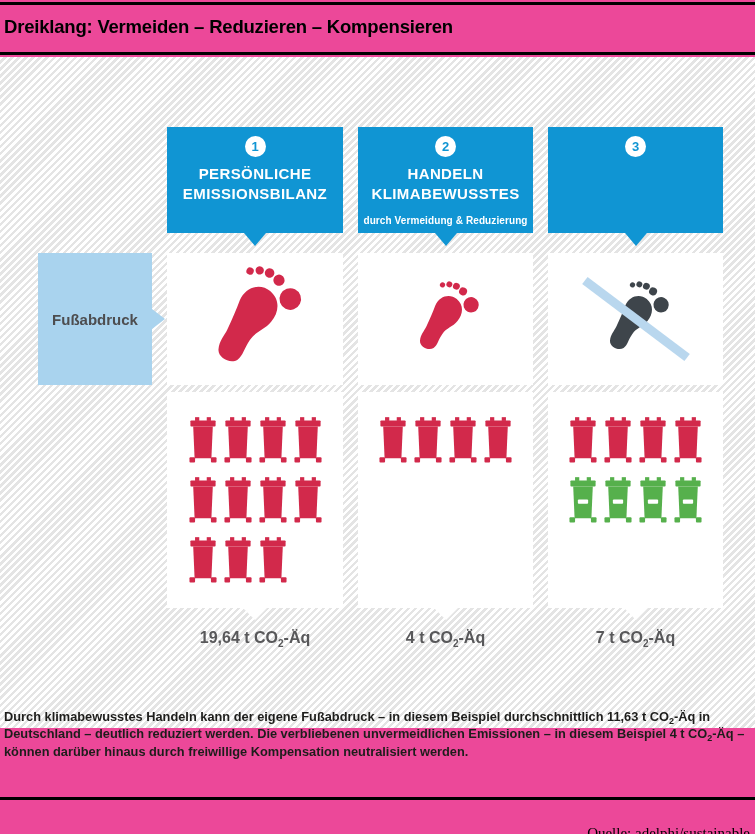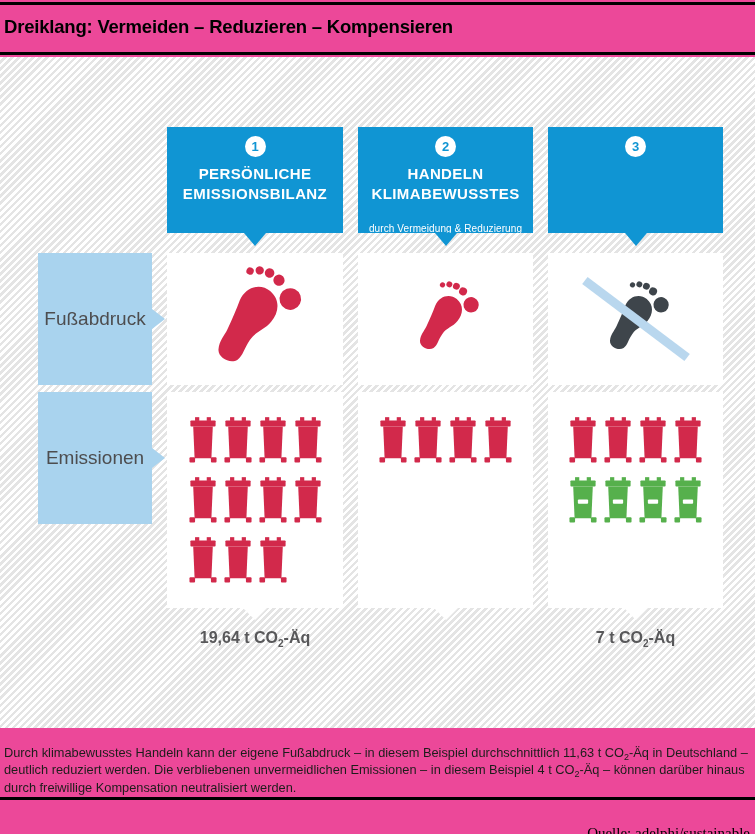--- a/index.html
+++ b/index.html
@@ -21,28 +21,28 @@
   .c3{left:548px;width:175px;}
 
   
   .header{position:absolute;top:70px;height:106px;background:#1095d3;color:#fff;
           text-align:center;box-sizing:border-box;padding-top:9px;}
   .header::after{content:"";position:absolute;top:100%;left:50%;margin-left:-11px;
                  border:11px solid transparent;border-bottom:0;border-top:13px solid #1095d3;}
   .num{width:21px;height:21px;border-radius:50%;background:#fff;color:#1095d3;
        font-size:13px;font-weight:bold;line-height:21px;margin:0 auto 7px;}
   .hline{font-size:15px;font-weight:bold;letter-spacing:0.4px;line-height:1.3;}
-  .hsub{font-size:10px;font-weight:normal;margin-top:20px;letter-spacing:0.1px;}
+  .hsub{font-size:10px;font-weight:bold;margin-top:12px;letter-spacing:0.1px;}
 
   
   .rowlabel{position:absolute;left:38px;width:114px;height:132px;background:#a9d3ee;}
   .rowlabel::after{content:"";position:absolute;left:100%;top:50%;margin-top:-10px;
                    border:10px solid transparent;border-right:0;border-left:13px solid #a9d3ee;}
   .rowlabel span{display:flex;align-items:center;justify-content:center;height:100%;
-                 color:#4d4d4f;font-weight:normal;font-size:19px;}
+                 color:#4d4d4f;font-weight:bold;font-size:15px;}
   .rl-foot{top:196px;}
   .rl-emis{top:335px;}
 
   
   .cell{position:absolute;background:#fff;}
   .foot-cell{top:196px;height:132px;display:flex;align-items:center;justify-content:center;}
   .bins-cell{top:335px;height:216px;box-sizing:border-box;padding-top:25px;}
   .bins-cell::after{content:"";position:absolute;top:100%;left:50%;margin-left:-12px;
                     border:12px solid transparent;border-bottom:0;border-top:12px solid #fff;}
 
@@ -54,21 +54,21 @@
   .crossed{position:relative;width:86px;height:80px;display:flex;align-items:center;justify-content:center;}
   .strike{position:absolute;left:50%;top:50%;width:128px;height:9px;background:#b9d7ee;
           transform:translate(-50%,-50%) rotate(37deg);}
 
   
   .co2{position:absolute;top:572px;text-align:center;font-weight:bold;font-size:16px;
        color:#58585a;white-space:nowrap;}
   .co2 .sub{font-size:10px;position:relative;top:4px;}
 
   
-  .caption{position:absolute;left:4px;top:744px;width:748px;font-size:12.8px;font-weight:normal;
+  .caption{position:absolute;left:4px;top:708px;width:748px;font-size:12.8px;font-weight:bold;
            color:#1d1d1b;line-height:1.36;}
   .caption .sub{font-size:9px;position:relative;top:3px;}
   .source{position:absolute;right:5px;top:805px;font-family:"Liberation Serif",serif;
           font-size:15px;color:#000;margin-top:20px;}
 </style>
 </head>
 <body>
 
 <div class="page">
 
@@ -88,23 +88,20 @@
       <div class="hline">HANDELN</div>
       <div class="hline">KLIMABEWUSSTES</div>
       <div class="hsub">durch Vermeidung &amp; Reduzierung</div>
     </div>
     <div class="header c3">
       <div class="num">3</div>
     </div>
 
     <div class="rowlabel rl-foot">
       <span>Fußabdruck</span>
-    </div>
-    <div class="rowlabel rl-emis">
-      <span>Emissionen</span>
     </div>
 
     <div class="cell foot-cell c1">
       <svg width="100" height="104" viewBox="0 0 100 130">
         <g fill="#d2294b" transform="rotate(26 50 62)">
           <path d="M24 52 C23 33 38 21 53 25 C69 29 75 44 71 59 C68 72 59 78 57 91 C55 104 58 112 54 120 C49 129 31 129 27 119 C23 109 26 100 26 92 C26 77 25 64 24 52 Z"></path>
           <circle cx="80" cy="23" r="13.5"></circle>
           <circle cx="57" cy="8" r="7"></circle>
           <circle cx="42.5" cy="5" r="6"></circle>
           <circle cx="30" cy="7.5" r="5.2"></circle>
@@ -349,20 +346,23 @@
                 <rect x="47" y="86" width="12" height="11" rx="2" fill="#56b04c"></rect>
                 <rect x="19" y="48" width="22" height="9" rx="2" fill="#fff"></rect>
               </svg></div>
           </div>
         </div>
     </div>
 
     <div class="co2 c1">
       <span>19,64 t CO</span><span class="sub">2</span><span>-Äq</span>
     </div>
+    <div class="co2 c2">
+      <span>4 t CO</span><span class="sub">2</span><span>-Äq</span>
+    </div>
     <div class="co2 c3">
       <span>7 t CO</span><span class="sub">2</span><span>-Äq</span>
     </div>
 
   </div>
 
   <div class="caption">Durch klimabewusstes Handeln kann der eigene Fußabdruck – in diesem Beispiel durchschnittlich 11,63 t CO<span class="sub">2</span>-Äq in Deutschland – deutlich reduziert werden. Die verbliebenen unvermeidlichen Emissionen – in diesem Beispiel 4 t CO<span class="sub">2</span>-Äq – können darüber hinaus durch freiwillige Kompensation neutralisiert werden.</div>
   <div class="rule rule-bottom"></div>
   <div class="source">Quelle: adelphi/sustainable</div>
 

